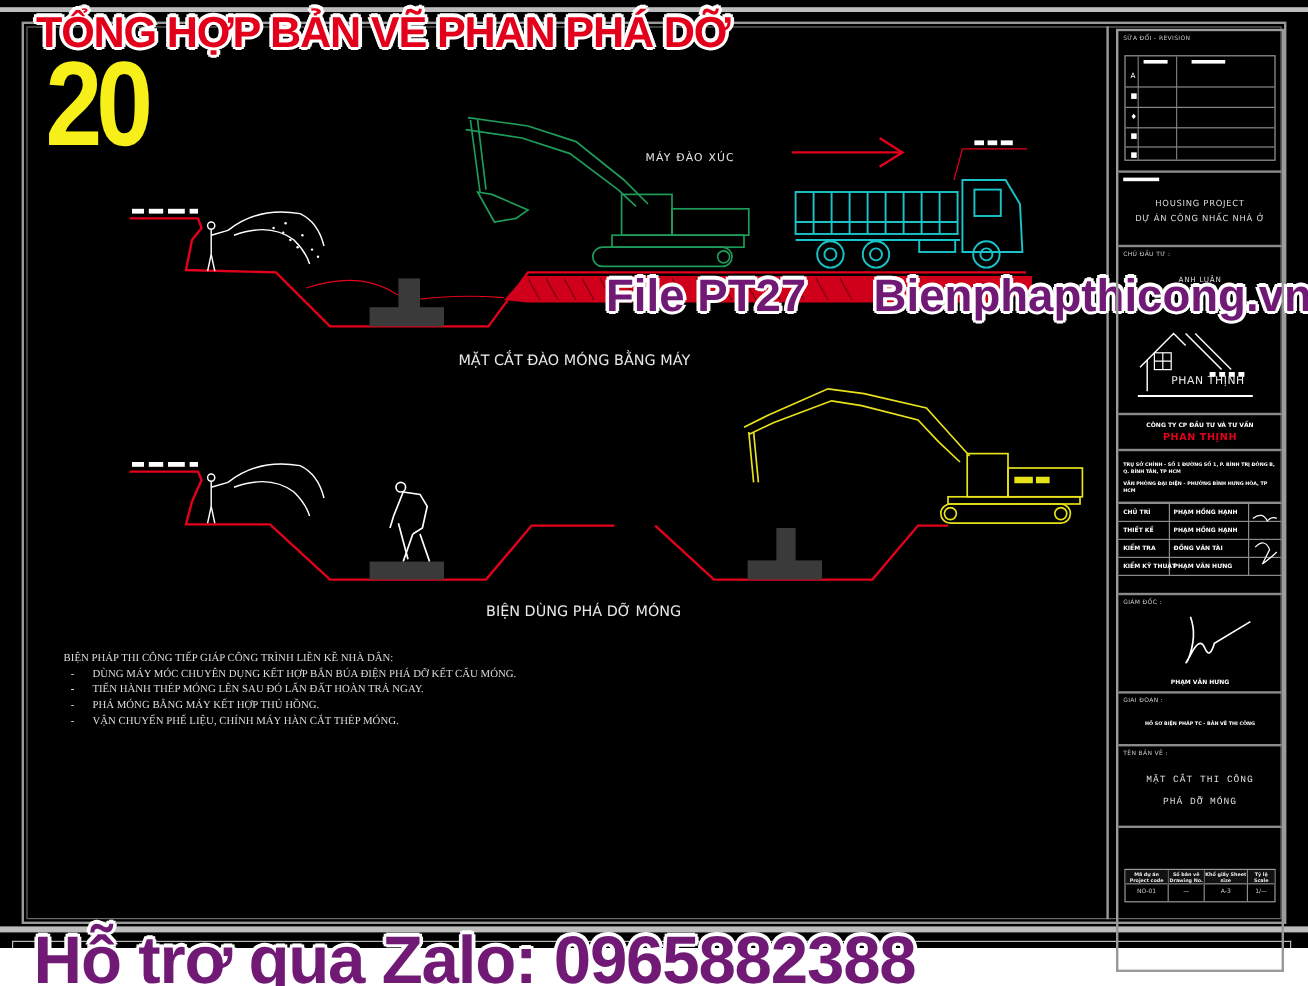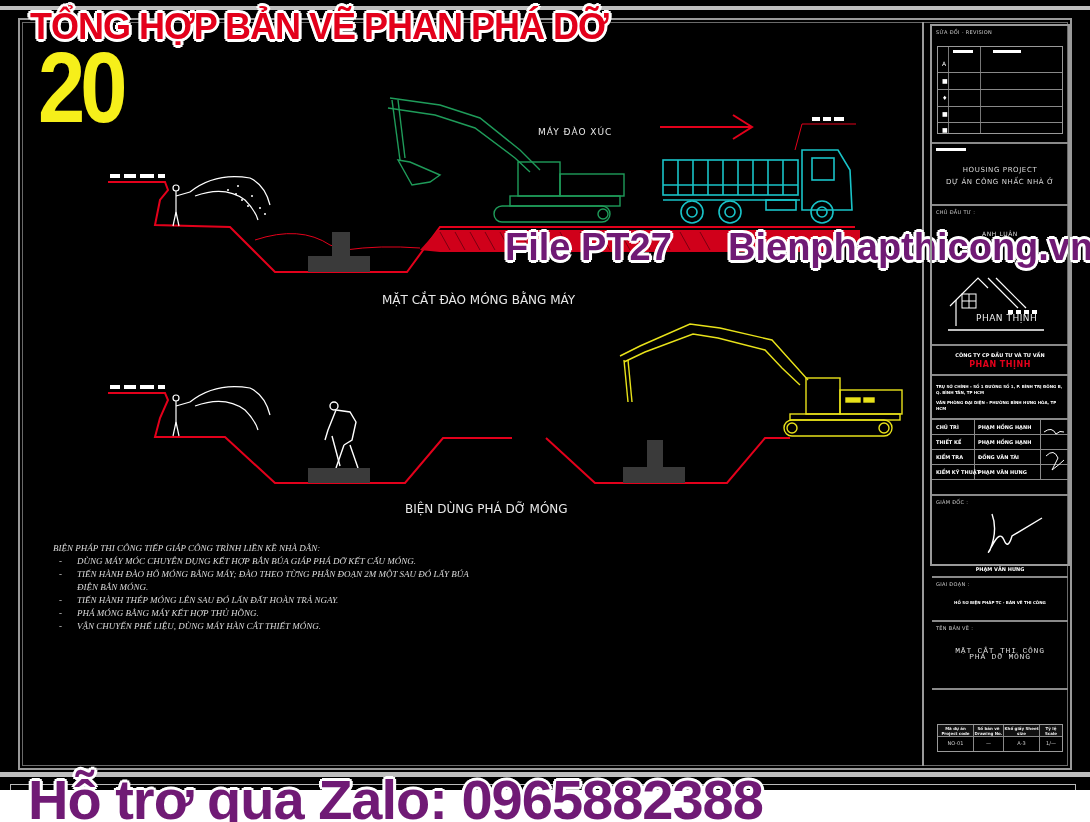--- a/index.html
+++ b/index.html
@@ -20,26 +20,26 @@
      text-shadow:2px 2px 0 #fff,-2px -2px 0 #fff,2px -2px 0 #fff,-2px 2px 0 #fff,0 3px 0 #fff,3px 0 0 #fff,0 -3px 0 #fff,-3px 0 0 #fff;}
   .wm-file{left:505px;top:226px;font-size:38px;}
   .wm-site{left:728px;top:226px;font-size:38px;}
   .wm-zalo{left:28px;top:727px;font-size:56px;letter-spacing:-1px;margin-top:40px;}
 
   .cad-label{position:absolute;color:#e8e8e8;font-family:"DejaVu Sans",sans-serif;white-space:nowrap;}
   .lbl-excavator{left:538px;top:127px;font-size:9px;letter-spacing:1px;}
   .lbl-section1{left:382px;top:293px;font-size:12px;}
   .lbl-section2{left:405px;top:502px;font-size:12px;}
 
-  .notes{position:absolute;left:53px;top:542px;color:#dcdcdc;font-family:"Liberation Serif",serif;font-size:9px;line-height:13px;font-style:italic;}
+  .notes{position:absolute;left:53px;top:542px;color:#dcdcdc;font-family:"Liberation Serif",serif;font-size:9px;line-height:13px;}
   .notes .item{position:relative;padding-left:24px;}
   .notes .item .dash{position:absolute;left:6px;top:0;}
 
   
-  .tb{position:absolute;left:930px;top:24px;width:140px;height:542px;border:2px solid #9a9a9a;box-sizing:border-box;color:#ddd;font-family:"DejaVu Sans",sans-serif;padding-left:44px;}
+  .tb{position:absolute;left:930px;top:24px;width:140px;height:786px;border:2px solid #9a9a9a;box-sizing:border-box;color:#ddd;font-family:"DejaVu Sans",sans-serif;padding-left:44px;}
   .tb .sec{position:absolute;left:0;width:136px;border-bottom:2px solid #8a8a8a;box-sizing:border-box;}
   .tb .cap{position:absolute;left:4px;top:3px;font-size:5px;color:#ccc;letter-spacing:0.3px;}
   .rev-table{position:absolute;left:5px;top:20px;width:126px;height:88px;border:1px solid #999;box-sizing:border-box;}
   .rev-row{position:absolute;left:0;width:124px;height:17px;border-bottom:1px solid #888;box-sizing:border-box;}
   .rev-row .mark{position:absolute;left:4px;top:4px;font-size:6px;color:#fff;}
   .rev-col{position:absolute;top:0;bottom:0;width:1px;background:#777;}
   .proj{position:absolute;left:0;width:136px;text-align:center;font-size:7px;letter-spacing:0.6px;color:#ddd;}
   .white-bar{position:absolute;height:3px;background:#fff;}
   .company-small{position:absolute;left:0;width:136px;text-align:center;font-size:5px;font-weight:bold;color:#fff;}
   .company-red{position:absolute;left:0;width:136px;text-align:center;font-size:8px;font-weight:bold;color:#e3001b;letter-spacing:0.5px;}
@@ -212,25 +212,25 @@
 <div class="watermark wm-file">File PT27</div>
 <div class="watermark wm-site">Bienphapthicong.vn</div>
 <div class="watermark wm-zalo">Hỗ trợ qua Zalo: 0965882388</div>
 
 <div class="cad-label lbl-excavator">MÁY ĐÀO XÚC</div>
 <div class="cad-label lbl-section1">MẶT CẮT ĐÀO MÓNG BẰNG MÁY</div>
 <div class="cad-label lbl-section2">BIỆN DÙNG PHÁ DỠ MÓNG</div>
 
 <div class="notes">
   <div>BIỆN PHÁP THI CÔNG TIẾP GIÁP CÔNG TRÌNH LIỀN KỀ NHÀ DÂN:</div>
-  <div class="item" style="width:380px;"><span class="dash">-</span><span>DÙNG MÁY MÓC CHUYÊN DỤNG KẾT HỢP BẮN BÚA GIÁP PHÁ DỠ KẾT CẤU MÓNG.</span></div>
-  <div class="item" style="width:400px;"><span class="dash">-</span><span>TIẾN HÀNH ĐÀO HỐ MÓNG BẰNG MÁY; ĐÀO THEO TỪNG PHÂN ĐOẠN 2M MỘT SAU ĐÓ LẤY BÚA ĐIỆN BẮN MÓNG.</span></div>
+  <div class="item" style="width:380px;"><span class="dash">-</span><span>DÙNG MÁY MÓC CHUYÊN DỤNG KẾT HỢP BẮN BÚA ĐIỆN PHÁ DỠ KẾT CẤU MÓNG.</span></div>
+  <div class="item" style="width:400px;"><span class="dash">-</span></div>
   <div class="item"><span class="dash">-</span><span>TIẾN HÀNH THÉP MÓNG LÊN SAU ĐÓ LẤN ĐẤT HOÀN TRẢ NGAY.</span></div>
   <div class="item"><span class="dash">-</span><span>PHÁ MÓNG BẰNG MÁY KẾT HỢP THỦ HỒNG.</span></div>
-  <div class="item"><span class="dash">-</span><span>VẬN CHUYỂN PHẾ LIỆU, DÙNG MÁY HÀN CẮT THIẾT MÓNG.</span></div>
+  <div class="item"><span class="dash">-</span><span>VẬN CHUYỂN PHẾ LIỆU, CHÍNH MÁY HÀN CẮT THÉP MÓNG.</span></div>
 </div>
 
 <div class="tb">
 
   <div class="sec" style="top:0;height:118px;">
     <div class="cap">SỬA ĐỔI - REVISION</div>
     <div class="rev-table">
       <div class="white-bar" style="left:15px;top:3px;width:20px;"></div>
       <div class="white-bar" style="left:55px;top:3px;width:28px;"></div>
       <div class="rev-col" style="left:10px;"></div>
@@ -323,21 +323,21 @@
   </div>
 
   <div class="sec" style="top:552px;height:44px;">
     <div class="cap">GIAI ĐOẠN :</div>
     <div class="company-small" style="top:22px;font-size:4px;">HỒ SƠ BIỆN PHÁP TC - BẢN VẼ THI CÔNG</div>
   </div>
 
   <div class="sec" style="top:596px;height:68px;">
     <div class="cap">TÊN BẢN VẼ :</div>
     <div class="mid-text" style="top:22px;">MẶT CẮT THI CÔNG</div>
-    <div class="mid-text" style="top:28px;text-align:center;">PHÁ DỠ MÓNG</div>
+    <div class="mid-text" style="top:40px;text-align:center;">PHÁ DỠ MÓNG</div>
   </div>
 
 
   <div class="foot-table">
     <div class="foot-cell" style="left:0;width:36px;">
         <div class="h">Mã dự án Project code</div>
         <div class="v">NO-01</div>
       </div>
     <div class="foot-cell" style="left:36px;width:30px;">
         <div class="h">Số bản vẽ Drawing No.</div>

